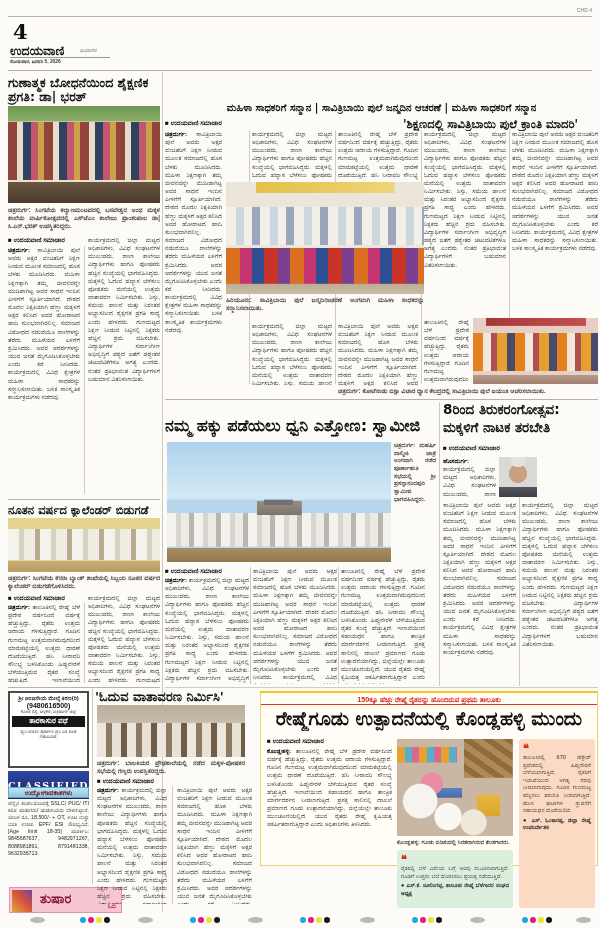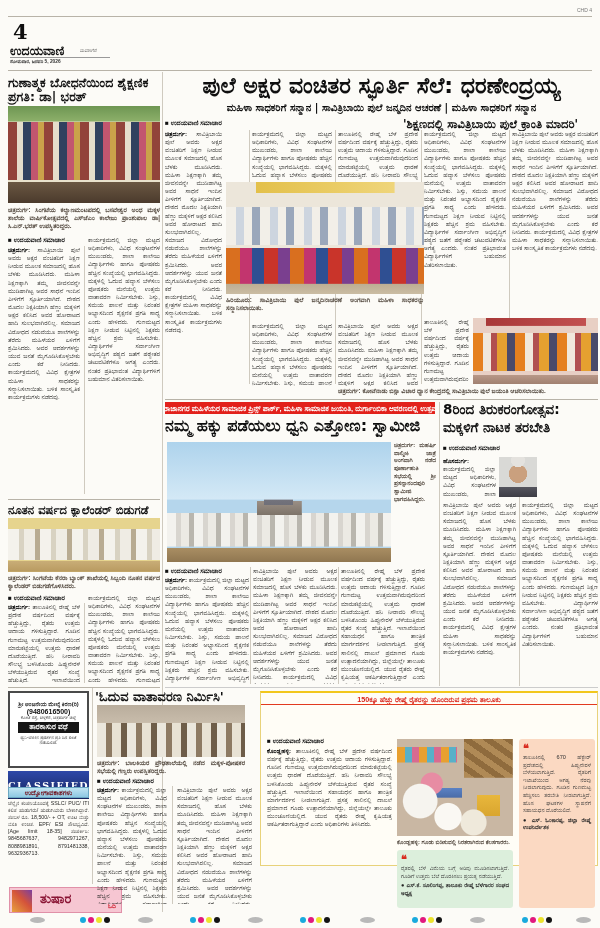--- a/index.html
+++ b/index.html
@@ -21,21 +21,21 @@
 .ph-statue{background-color:#b5d6ec;background-image:linear-gradient(#aed3ec,#d4e9f6),radial-gradient(ellipse at 6% 34%,#3c5e33 0 60%,rgba(0,0,0,0) 61%),radial-gradient(ellipse at 96% 30%,#46683a 0 55%,rgba(0,0,0,0) 56%),linear-gradient(#8d8d96,#6f6f78),linear-gradient(#9a8f85,#7c7268),repeating-linear-gradient(90deg,#f3f2ee 0 9px,#d8d5cf 9px 14px,#eceae4 14px 22px,#b9b6ae 22px 27px),linear-gradient(#a98e63,#8f7650);background-size:100% 48%,26% 42%,24% 38%,13% 36%,20% 12%,100% 28%,100% 12%;background-position:0 0,0 10%,100% 8%,50% 26%,50% 56%,0 82%,0 100%}
 .ph-portrait{background-color:#d9d9d6;background-image:radial-gradient(circle at 50% 20%,#e4e2de 0 30%,rgba(0,0,0,0) 31%),radial-gradient(circle at 50% 42%,#caa07e 0 30%,rgba(0,0,0,0) 31%),linear-gradient(#55555e,#3c3c44);background-size:100% 40%,100% 100%,100% 26%;background-position:0 0,0 0,0 100%}
 .ph-calendar{background-color:#e6d48e;background-image:repeating-linear-gradient(90deg,#f4f2ec 0 11px,#d8d2c2 11px 16px,#efece4 16px 27px,#b8ab92 27px 32px),linear-gradient(#c9ad77,#b89a60);background-size:100% 58%,100% 20%;background-position:0 48%,0 100%}
 .ph-read{background-color:#cfc3b2;background-image:linear-gradient(#b9ad9c,#c8bcab),repeating-linear-gradient(90deg,#ebe7dd 0 9px,#8d7a63 9px 15px,#e8e2d4 15px 24px,#6e5d49 24px 30px);background-size:100% 34%,100% 66%;background-position:0 0,0 100%}
 .ph-silk{background-color:#c9b7a3;background-image:radial-gradient(circle at 20% 64%,#f6f4ef 0 15%,rgba(0,0,0,0) 16%),radial-gradient(circle at 44% 80%,#faf8f3 0 13%,rgba(0,0,0,0) 14%),radial-gradient(circle at 30% 46%,#e78ca3 0 11%,rgba(0,0,0,0) 12%),radial-gradient(circle at 66% 86%,#efe9db 0 11%,rgba(0,0,0,0) 12%),linear-gradient(#e8b73c,#d9a52f),repeating-linear-gradient(35deg,#b08a56 0 6px,#8f6b3d 6px 12px),linear-gradient(#5b82c4,#4a6ca8),repeating-linear-gradient(90deg,#e8a030 0 8px,#58b0c8 8px 15px,#d86a90 15px 22px);background-size:100% 100%,100% 100%,100% 100%,100% 100%,20% 22%,42% 40%,28% 10%,52% 16%;background-position:0 0,0 0,0 0,0 0,86% 74%,100% 0,40% 56%,0 10%}
 .ph-cover{background-image:linear-gradient(45deg,#e8a23c,#d4533a 55%,#7a3fa0)}
 .kick{position:absolute;background:#e2211b;color:#fff;font-weight:bold;font-size:7.4px;display:flex;align-items:center;justify-content:center;white-space:nowrap;overflow:hidden}
 .qbox{position:absolute;border-radius:3px;padding:4px 4px 3px;font-size:5.6px;line-height:1.36;color:#333;text-align:justify;overflow:hidden}
 .qmark{color:#d92b1f;font-size:11px;font-weight:bold;line-height:1;display:block}
 .qattr{display:block;margin-top:2px;font-weight:bold;color:#222}
-.adbox{position:absolute;border:2px solid #4a4a4a;background:#fff;text-align:center;overflow:hidden;padding:8px}
+.adbox{position:absolute;border:2px solid #4a4a4a;background:#fff;text-align:center;overflow:hidden;padding:2px}
 .adbar{background:#161616;color:#fff;font-weight:bold;font-size:7.4px;line-height:1.45;margin:2px 0}
 .clsbanner{position:absolute;background:linear-gradient(#2e48a8,#16255e);color:#fff;font-family:"DejaVu Serif",serif;font-weight:bold;font-size:9.5px;letter-spacing:1.5px;display:flex;align-items:center;justify-content:center}
 .jobshdr{position:absolute;background:linear-gradient(#bfe4f2,#8ec8e2);border:1px solid #6aa8c2;color:#70101c;font-weight:bold;font-size:6.8px;display:flex;align-items:center;justify-content:center;white-space:nowrap;overflow:hidden}
 .tushara{position:absolute;background:#f6c6d2;border:1px solid #e090a8;overflow:hidden}
 .reg-e{position:absolute;width:15px;height:6px;background:#b9b9b9;border-radius:50%}
 .reg-d{position:absolute;display:flex;gap:2px}
 .reg-d i{width:6px;height:6px;border-radius:50%;display:block}
 .dc{background:#19aadd}.dm{background:#e2197e}.dy{background:#ede32c}.dk{background:#141414}
 .cen{text-align:center}
 </style>
@@ -84,21 +84,20 @@
   <div class="clsbanner" style="left:8px;top:771px;width:81px;height:28px">CLASSIFIED</div>
   <div class="jobshdr" style="left:8px;top:787px;width:81px;height:11px">ಉದ್ಯೋಗಾವಕಾಶಗಳು</div>
   <div class="txt" style="left:8px;top:800px;width:81px;height:85px;font-size:5.3px">ಚೆನ್ನೈನ ಕಂಪನಿಯೊಂದಕ್ಕೆ SSLC/ PUC/ ITI ಕಲಿತ ಹುಡುಗರು/ ಹುಡುಗಿಯರು ಬೇಕಾಗಿದ್ದಾರೆ. ಸಂಬಳ ರೂ. 18,500/- + OT, ಊಟ ಮತ್ತು ವಸತಿ ಉಚಿತ. EPF/ ESI ಸೌಲಭ್ಯವಿದೆ. [Age limit 18-35] ಸಂಪರ್ಕಿಸಿ: 9845687637, 9482971267, 8088981891, 8791481338, 9632936713.</div>
   <div class="tushara" style="left:9px;top:887px;width:113px;height:26px">
     <div class="ph ph-cover" style="left:2px;top:2px;width:20px;height:22px"></div>
     <div class="abs hl" style="left:30px;top:3px;font-size:13px;color:#8a1535">ತುಷಾರ</div>
     <div class="abs" style="right:5px;bottom:2px;font-size:6px;font-weight:bold;color:#d02030">ಓದಿ</div>
   </div>
   <div class="vl" style="left:92px;top:688px;height:196px"></div>
 
-  <div class="abs hl cen" style="left:165px;top:73px;width:433px;height:28px;font-size:22px;white-space:nowrap;overflow:hidden">ಪುಲೆ ಅಕ್ಷರ ವಂಚಿತರ ಸ್ಫೂರ್ತಿ ಸೆಲೆ: ಧರಣೇಂದ್ರಯ್ಯ</div>
   <div class="abs hl cen" style="left:165px;top:102px;width:433px;height:13px;font-size:10px;white-space:nowrap;overflow:hidden">ಮಹಿಳಾ ಸಾಧಕರಿಗೆ ಸನ್ಮಾನ | ಸಾವಿತ್ರಿಬಾಯಿ ಪುಲೆ ಜನ್ಮದಿನ ಆಚರಣೆ | ಮಹಿಳಾ ಸಾಧಕರಿಗೆ ಸನ್ಮಾನ</div>
   <div class="abs hl cen" style="left:383px;top:117px;width:215px;height:14px;font-size:11.5px;white-space:nowrap;overflow:hidden">'ಶಿಕ್ಷಣದಲ್ಲಿ ಸಾವಿತ್ರಿಬಾಯಿ ಪುಲೆ ಕ್ರಾಂತಿ ಮಾದರಿ'</div>
   <div class="by" style="left:165px;top:119px">■ ಉದಯವಾಣಿ ಸಮಾಚಾರ</div>
 
   <div class="vl" style="left:249px;top:130px;height:254px"></div>
   <div class="vl" style="left:335px;top:130px;height:254px"></div>
   <div class="vl" style="left:421px;top:130px;height:254px"></div>
   <div class="vl" style="left:509px;top:130px;height:254px"></div>
 
   <div class="txt" style="left:165px;top:130px;width:57px;height:258px"><b>ಚಿತ್ರದುರ್ಗ:</b> <span>ಸಾವಿತ್ರಿಬಾಯಿ ಪುಲೆ ಅವರು ಅಕ್ಷರ ವಂಚಿತರಿಗೆ ಶಿಕ್ಷಣ ನೀಡುವ ಮೂಲಕ ಸಮಾಜದಲ್ಲಿ ಹೊಸ ಬೆಳಕು ಮೂಡಿಸಿದರು. ಮಹಿಳಾ ಶಿಕ್ಷಣಕ್ಕಾಗಿ ತಮ್ಮ ಜೀವನವನ್ನೇ ಮುಡಿಪಾಗಿಟ್ಟ ಅವರ ಸಾಧನೆ ಇಂದಿನ ಪೀಳಿಗೆಗೆ ಸ್ಫೂರ್ತಿಯಾಗಿದೆ. ದೇಶದ ಮೊದಲ ಶಿಕ್ಷಕಿಯಾಗಿ ಹೆಣ್ಣು ಮಕ್ಕಳಿಗೆ ಅಕ್ಷರ ಕಲಿಸಿದ ಅವರ ಹೋರಾಟದ ಹಾದಿ ಸುಲಭವಾಗಿರಲಿಲ್ಲ. ಸಮಾಜದ ವಿರೋಧದ ನಡುವೆಯೂ ಶಾಲೆಗಳನ್ನು ತೆರೆದು ಮಹಿಳೆಯರ ಏಳಿಗೆಗೆ ಶ್ರಮಿಸಿದರು. ಅವರ ಆದರ್ಶಗಳನ್ನು ಯುವ ಜನತೆ ಮೈಗೂಡಿಸಿಕೊಳ್ಳಬೇಕು ಎಂದು ಕರೆ ನೀಡಿದರು. ಕಾರ್ಯಕ್ರಮದಲ್ಲಿ ವಿವಿಧ ಕ್ಷೇತ್ರಗಳ ಮಹಿಳಾ ಸಾಧಕರನ್ನು ಸನ್ಮಾನಿಸಲಾಯಿತು. ಬಳಿಕ ಸಾಂಸ್ಕೃತಿಕ ಕಾರ್ಯಕ್ರಮಗಳು ನಡೆದವು.</span></div>
@@ -108,21 +107,20 @@
   <div class="cap" style="left:226px;top:296px;width:198px;height:22px"><b></b><span>ಹಿರಿಯೂರು: ಸಾವಿತ್ರಿಬಾಯಿ ಪುಲೆ ಜನ್ಮದಿನಾಚರಣೆ ಅಂಗವಾಗಿ ಮಹಿಳಾ ಸಾಧಕರನ್ನು ಸನ್ಮಾನಿಸಲಾಯಿತು.</span></div>
   <div class="txt" style="left:252px;top:322px;width:80px;height:64px">ಕಾರ್ಯಕ್ರಮದಲ್ಲಿ ಜಿಲ್ಲಾ ಮಟ್ಟದ ಅಧಿಕಾರಿಗಳು, ವಿವಿಧ ಸಂಘಟನೆಗಳ ಮುಖಂಡರು, ಶಾಲಾ ಕಾಲೇಜು ವಿದ್ಯಾರ್ಥಿಗಳು ಹಾಗೂ ಪೋಷಕರು ಹೆಚ್ಚಿನ ಸಂಖ್ಯೆಯಲ್ಲಿ ಭಾಗವಹಿಸಿದ್ದರು. ಮಕ್ಕಳಲ್ಲಿ ಓದುವ ಹವ್ಯಾಸ ಬೆಳೆಸಲು ಪೋಷಕರು ಮನೆಯಲ್ಲಿ ಉತ್ತಮ ವಾತಾವರಣ ನಿರ್ಮಿಸಬೇಕು. ಶಿಸ್ತು, ಸಮಯ ಪಾಲನೆ ಮತ್ತು ನಿರಂತರ ಅಭ್ಯಾಸದಿಂದ ಶೈಕ್ಷಣಿಕ ಪ್ರಗತಿ ಸಾಧ್ಯ ಎಂದು ಹೇಳಿದರು. ಗುಣಮಟ್ಟದ ಶಿಕ್ಷಣ ನೀಡುವ ನಿಟ್ಟಿನಲ್ಲಿ ಶಿಕ್ಷಕರು ಹೆಚ್ಚಿನ ಶ್ರಮ ವಹಿಸಬೇಕು. ವಿದ್ಯಾರ್ಥಿಗಳ ಸರ್ವಾಂಗೀಣ ಅಭಿವೃದ್ಧಿಗೆ ಪಠ್ಯದ ಜತೆಗೆ ಪಠ್ಯೇತರ ಚಟುವಟಿಕೆಗಳೂ ಅಗತ್ಯ ಎಂದರು. ನಂತರ ಪ್ರತಿಭಾವಂತ ವಿದ್ಯಾರ್ಥಿಗಳಿಗೆ ಬಹುಮಾನ ವಿತರಿಸಲಾಯಿತು.</div>
   <div class="txt" style="left:338px;top:322px;width:80px;height:64px">ಸಾವಿತ್ರಿಬಾಯಿ ಪುಲೆ ಅವರು ಅಕ್ಷರ ವಂಚಿತರಿಗೆ ಶಿಕ್ಷಣ ನೀಡುವ ಮೂಲಕ ಸಮಾಜದಲ್ಲಿ ಹೊಸ ಬೆಳಕು ಮೂಡಿಸಿದರು. ಮಹಿಳಾ ಶಿಕ್ಷಣಕ್ಕಾಗಿ ತಮ್ಮ ಜೀವನವನ್ನೇ ಮುಡಿಪಾಗಿಟ್ಟ ಅವರ ಸಾಧನೆ ಇಂದಿನ ಪೀಳಿಗೆಗೆ ಸ್ಫೂರ್ತಿಯಾಗಿದೆ. ದೇಶದ ಮೊದಲ ಶಿಕ್ಷಕಿಯಾಗಿ ಹೆಣ್ಣು ಮಕ್ಕಳಿಗೆ ಅಕ್ಷರ ಕಲಿಸಿದ ಅವರ ಹೋರಾಟದ ಹಾದಿ ಸುಲಭವಾಗಿರಲಿಲ್ಲ. ಸಮಾಜದ ವಿರೋಧದ ನಡುವೆಯೂ ಶಾಲೆಗಳನ್ನು ತೆರೆದು ಮಹಿಳೆಯರ ಏಳಿಗೆಗೆ ಶ್ರಮಿಸಿದರು. ಅವರ ಆದರ್ಶಗಳನ್ನು ಯುವ ಜನತೆ ಮೈಗೂಡಿಸಿಕೊಳ್ಳಬೇಕು ಎಂದು ಕರೆ ನೀಡಿದರು. ಕಾರ್ಯಕ್ರಮದಲ್ಲಿ ವಿವಿಧ ಕ್ಷೇತ್ರಗಳ ಮಹಿಳಾ ಸಾಧಕರನ್ನು ಸನ್ಮಾನಿಸಲಾಯಿತು. ಬಳಿಕ ಸಾಂಸ್ಕೃತಿಕ ಕಾರ್ಯಕ್ರಮಗಳು ನಡೆದವು.</div>
   <div class="txt" style="left:424px;top:130px;width:82px;height:184px">ಕಾರ್ಯಕ್ರಮದಲ್ಲಿ ಜಿಲ್ಲಾ ಮಟ್ಟದ ಅಧಿಕಾರಿಗಳು, ವಿವಿಧ ಸಂಘಟನೆಗಳ ಮುಖಂಡರು, ಶಾಲಾ ಕಾಲೇಜು ವಿದ್ಯಾರ್ಥಿಗಳು ಹಾಗೂ ಪೋಷಕರು ಹೆಚ್ಚಿನ ಸಂಖ್ಯೆಯಲ್ಲಿ ಭಾಗವಹಿಸಿದ್ದರು. ಮಕ್ಕಳಲ್ಲಿ ಓದುವ ಹವ್ಯಾಸ ಬೆಳೆಸಲು ಪೋಷಕರು ಮನೆಯಲ್ಲಿ ಉತ್ತಮ ವಾತಾವರಣ ನಿರ್ಮಿಸಬೇಕು. ಶಿಸ್ತು, ಸಮಯ ಪಾಲನೆ ಮತ್ತು ನಿರಂತರ ಅಭ್ಯಾಸದಿಂದ ಶೈಕ್ಷಣಿಕ ಪ್ರಗತಿ ಸಾಧ್ಯ ಎಂದು ಹೇಳಿದರು. ಗುಣಮಟ್ಟದ ಶಿಕ್ಷಣ ನೀಡುವ ನಿಟ್ಟಿನಲ್ಲಿ ಶಿಕ್ಷಕರು ಹೆಚ್ಚಿನ ಶ್ರಮ ವಹಿಸಬೇಕು. ವಿದ್ಯಾರ್ಥಿಗಳ ಸರ್ವಾಂಗೀಣ ಅಭಿವೃದ್ಧಿಗೆ ಪಠ್ಯದ ಜತೆಗೆ ಪಠ್ಯೇತರ ಚಟುವಟಿಕೆಗಳೂ ಅಗತ್ಯ ಎಂದರು. ನಂತರ ಪ್ರತಿಭಾವಂತ ವಿದ್ಯಾರ್ಥಿಗಳಿಗೆ ಬಹುಮಾನ ವಿತರಿಸಲಾಯಿತು.</div>
   <div class="txt" style="left:512px;top:130px;width:86px;height:184px">ಸಾವಿತ್ರಿಬಾಯಿ ಪುಲೆ ಅವರು ಅಕ್ಷರ ವಂಚಿತರಿಗೆ ಶಿಕ್ಷಣ ನೀಡುವ ಮೂಲಕ ಸಮಾಜದಲ್ಲಿ ಹೊಸ ಬೆಳಕು ಮೂಡಿಸಿದರು. ಮಹಿಳಾ ಶಿಕ್ಷಣಕ್ಕಾಗಿ ತಮ್ಮ ಜೀವನವನ್ನೇ ಮುಡಿಪಾಗಿಟ್ಟ ಅವರ ಸಾಧನೆ ಇಂದಿನ ಪೀಳಿಗೆಗೆ ಸ್ಫೂರ್ತಿಯಾಗಿದೆ. ದೇಶದ ಮೊದಲ ಶಿಕ್ಷಕಿಯಾಗಿ ಹೆಣ್ಣು ಮಕ್ಕಳಿಗೆ ಅಕ್ಷರ ಕಲಿಸಿದ ಅವರ ಹೋರಾಟದ ಹಾದಿ ಸುಲಭವಾಗಿರಲಿಲ್ಲ. ಸಮಾಜದ ವಿರೋಧದ ನಡುವೆಯೂ ಶಾಲೆಗಳನ್ನು ತೆರೆದು ಮಹಿಳೆಯರ ಏಳಿಗೆಗೆ ಶ್ರಮಿಸಿದರು. ಅವರ ಆದರ್ಶಗಳನ್ನು ಯುವ ಜನತೆ ಮೈಗೂಡಿಸಿಕೊಳ್ಳಬೇಕು ಎಂದು ಕರೆ ನೀಡಿದರು. ಕಾರ್ಯಕ್ರಮದಲ್ಲಿ ವಿವಿಧ ಕ್ಷೇತ್ರಗಳ ಮಹಿಳಾ ಸಾಧಕರನ್ನು ಸನ್ಮಾನಿಸಲಾಯಿತು. ಬಳಿಕ ಸಾಂಸ್ಕೃತಿಕ ಕಾರ್ಯಕ್ರಮಗಳು ನಡೆದವು.</div>
   <div class="txt" style="left:424px;top:318px;width:45px;height:66px">ತಾಲೂಕಿನಲ್ಲಿ ರೇಷ್ಮೆ ಬೆಳೆ ಪ್ರದೇಶ ವರ್ಷದಿಂದ ವರ್ಷಕ್ಕೆ ಹೆಚ್ಚುತ್ತಿದ್ದು, ರೈತರು ಉತ್ತಮ ಆದಾಯ ಗಳಿಸುತ್ತಿದ್ದಾರೆ. ಗೂಡಿನ ಗುಣಮಟ್ಟ ಉತ್ತಮವಾಗಿರುವುದರಿಂದ ಮಾರುಕಟ್ಟೆಯಲ್ಲಿ ಉತ್ತಮ ಧಾರಣೆ ದೊರೆಯುತ್ತಿದೆ. ಹನಿ ನೀರಾವರಿ ಸೌಲಭ್ಯ ಬಳಸಿಕೊಂಡು ಹಿಪ್ಪುನೇರಳೆ ಬೆಳೆಯುತ್ತಿರುವ ರೈತರ ಸಂಖ್ಯೆ ಹೆಚ್ಚುತ್ತಿದೆ. ಇಲಾಖೆಯಿಂದ ಸಹಾಯಧನ ಹಾಗೂ ತಾಂತ್ರಿಕ ಮಾರ್ಗದರ್ಶನ ನೀಡಲಾಗುತ್ತಿದೆ. ಪ್ರಸಕ್ತ ಸಾಲಿನಲ್ಲಿ ದಾಖಲೆ ಪ್ರಮಾಣದ ಗೂಡು ಉತ್ಪಾದನೆಯಾಗಿದ್ದು, ಜಿಲ್ಲೆಯಲ್ಲೇ ತಾಲೂಕು ಮುಂಚೂಣಿಯಲ್ಲಿದೆ. ಯುವ ರೈತರು ರೇಷ್ಮೆ ಕೃಷಿಯತ್ತ ಆಕರ್ಷಿತರಾಗುತ್ತಿದ್ದಾರೆ ಎಂದು ಅಧಿಕಾರಿಗಳು ತಿಳಿಸಿದರು.</div>
   <div class="ph ph-group3" style="left:473px;top:318px;width:125px;height:66px"></div>
   <div class="cap" style="left:338px;top:387px;width:260px;height:9px;white-space:nowrap">ಚಿತ್ರದುರ್ಗ: ಕೋಟೆನಾಡು ಬಿಸ್ಸಾ ವಿಚಾರ ಧ್ಯಾನ ಕೇಂದ್ರದಲ್ಲಿ ಸಾವಿತ್ರಿಬಾಯಿ ಪುಲೆ ಜಯಂತಿ ಆಚರಿಸಲಾಯಿತು.</div>
   <div class="hz" style="left:165px;top:399px;width:433px"></div>
 
-  <div class="kick" style="left:165px;top:402px;width:270px;height:12px">ರಾಜಾನಗರ ಮಹಿಳೆಯರ ಸಾಮಾಜಿಕ ಪ್ರಿನ್ಸ್ ಪಾರ್ಕ್, ಮಹಿಳಾ ಸಾಮಾಜಿಕ ಜಯಂತಿ, ದುರ್ಗಾಂಬಿಕಾ ಆವರಣದಲ್ಲಿ ಉತ್ಸವ</div>
   <div class="abs hl" style="left:165px;top:416px;width:270px;height:22px;font-size:16px;white-space:nowrap;overflow:hidden">ನಮ್ಮ ಹಕ್ಕು ಪಡೆಯಲು ಧ್ವನಿ ಎತ್ತೋಣ: ಸ್ವಾಮೀಜಿ</div>
   <div class="ph ph-statue" style="left:167px;top:442px;width:224px;height:120px"></div>
   <div class="cap" style="left:394px;top:442px;width:42px;height:120px;font-size:5.9px">ಚಿತ್ರದುರ್ಗ: ಮಹರ್ಷಿ ವಾಲ್ಮೀಕಿ ಜಾತ್ರೆ ಅಂಗವಾಗಿ ನಡೆದ ಪೂರ್ಣಾಹುತಿ ಸಭೆಯಲ್ಲಿ ಶ್ರೀ ಪ್ರಸನ್ನಾನಂದಪುರಿ ಸ್ವಾಮೀಜಿ ಭಾಗವಹಿಸಿದ್ದರು.</div>
   <div class="by" style="left:165px;top:567px">■ ಉದಯವಾಣಿ ಸಮಾಚಾರ</div>
   <div class="vl" style="left:250px;top:567px;height:117px"></div>
   <div class="vl" style="left:338px;top:567px;height:117px"></div>
   <div class="txt" style="left:165px;top:576px;width:84px;height:108px"><b>ಚಿತ್ರದುರ್ಗ:</b> <span>ಕಾರ್ಯಕ್ರಮದಲ್ಲಿ ಜಿಲ್ಲಾ ಮಟ್ಟದ ಅಧಿಕಾರಿಗಳು, ವಿವಿಧ ಸಂಘಟನೆಗಳ ಮುಖಂಡರು, ಶಾಲಾ ಕಾಲೇಜು ವಿದ್ಯಾರ್ಥಿಗಳು ಹಾಗೂ ಪೋಷಕರು ಹೆಚ್ಚಿನ ಸಂಖ್ಯೆಯಲ್ಲಿ ಭಾಗವಹಿಸಿದ್ದರು. ಮಕ್ಕಳಲ್ಲಿ ಓದುವ ಹವ್ಯಾಸ ಬೆಳೆಸಲು ಪೋಷಕರು ಮನೆಯಲ್ಲಿ ಉತ್ತಮ ವಾತಾವರಣ ನಿರ್ಮಿಸಬೇಕು. ಶಿಸ್ತು, ಸಮಯ ಪಾಲನೆ ಮತ್ತು ನಿರಂತರ ಅಭ್ಯಾಸದಿಂದ ಶೈಕ್ಷಣಿಕ ಪ್ರಗತಿ ಸಾಧ್ಯ ಎಂದು ಹೇಳಿದರು. ಗುಣಮಟ್ಟದ ಶಿಕ್ಷಣ ನೀಡುವ ನಿಟ್ಟಿನಲ್ಲಿ ಶಿಕ್ಷಕರು ಹೆಚ್ಚಿನ ಶ್ರಮ ವಹಿಸಬೇಕು. ವಿದ್ಯಾರ್ಥಿಗಳ ಸರ್ವಾಂಗೀಣ ಅಭಿವೃದ್ಧಿಗೆ ಪಠ್ಯದ ಜತೆಗೆ ಪಠ್ಯೇತರ ಚಟುವಟಿಕೆಗಳೂ ಅಗತ್ಯ ಎಂದರು. ನಂತರ ಪ್ರತಿಭಾವಂತ ವಿದ್ಯಾರ್ಥಿಗಳಿಗೆ ಬಹುಮಾನ ವಿತರಿಸಲಾಯಿತು.</span></div>
   <div class="txt" style="left:253px;top:567px;width:84px;height:117px">ಸಾವಿತ್ರಿಬಾಯಿ ಪುಲೆ ಅವರು ಅಕ್ಷರ ವಂಚಿತರಿಗೆ ಶಿಕ್ಷಣ ನೀಡುವ ಮೂಲಕ ಸಮಾಜದಲ್ಲಿ ಹೊಸ ಬೆಳಕು ಮೂಡಿಸಿದರು. ಮಹಿಳಾ ಶಿಕ್ಷಣಕ್ಕಾಗಿ ತಮ್ಮ ಜೀವನವನ್ನೇ ಮುಡಿಪಾಗಿಟ್ಟ ಅವರ ಸಾಧನೆ ಇಂದಿನ ಪೀಳಿಗೆಗೆ ಸ್ಫೂರ್ತಿಯಾಗಿದೆ. ದೇಶದ ಮೊದಲ ಶಿಕ್ಷಕಿಯಾಗಿ ಹೆಣ್ಣು ಮಕ್ಕಳಿಗೆ ಅಕ್ಷರ ಕಲಿಸಿದ ಅವರ ಹೋರಾಟದ ಹಾದಿ ಸುಲಭವಾಗಿರಲಿಲ್ಲ. ಸಮಾಜದ ವಿರೋಧದ ನಡುವೆಯೂ ಶಾಲೆಗಳನ್ನು ತೆರೆದು ಮಹಿಳೆಯರ ಏಳಿಗೆಗೆ ಶ್ರಮಿಸಿದರು. ಅವರ ಆದರ್ಶಗಳನ್ನು ಯುವ ಜನತೆ ಮೈಗೂಡಿಸಿಕೊಳ್ಳಬೇಕು ಎಂದು ಕರೆ ನೀಡಿದರು. ಕಾರ್ಯಕ್ರಮದಲ್ಲಿ ವಿವಿಧ ಕ್ಷೇತ್ರಗಳ ಮಹಿಳಾ ಸಾಧಕರನ್ನು ಸನ್ಮಾನಿಸಲಾಯಿತು. ಬಳಿಕ ಸಾಂಸ್ಕೃತಿಕ ಕಾರ್ಯಕ್ರಮಗಳು ನಡೆದವು.</div>
   <div class="txt" style="left:341px;top:567px;width:84px;height:117px">ತಾಲೂಕಿನಲ್ಲಿ ರೇಷ್ಮೆ ಬೆಳೆ ಪ್ರದೇಶ ವರ್ಷದಿಂದ ವರ್ಷಕ್ಕೆ ಹೆಚ್ಚುತ್ತಿದ್ದು, ರೈತರು ಉತ್ತಮ ಆದಾಯ ಗಳಿಸುತ್ತಿದ್ದಾರೆ. ಗೂಡಿನ ಗುಣಮಟ್ಟ ಉತ್ತಮವಾಗಿರುವುದರಿಂದ ಮಾರುಕಟ್ಟೆಯಲ್ಲಿ ಉತ್ತಮ ಧಾರಣೆ ದೊರೆಯುತ್ತಿದೆ. ಹನಿ ನೀರಾವರಿ ಸೌಲಭ್ಯ ಬಳಸಿಕೊಂಡು ಹಿಪ್ಪುನೇರಳೆ ಬೆಳೆಯುತ್ತಿರುವ ರೈತರ ಸಂಖ್ಯೆ ಹೆಚ್ಚುತ್ತಿದೆ. ಇಲಾಖೆಯಿಂದ ಸಹಾಯಧನ ಹಾಗೂ ತಾಂತ್ರಿಕ ಮಾರ್ಗದರ್ಶನ ನೀಡಲಾಗುತ್ತಿದೆ. ಪ್ರಸಕ್ತ ಸಾಲಿನಲ್ಲಿ ದಾಖಲೆ ಪ್ರಮಾಣದ ಗೂಡು ಉತ್ಪಾದನೆಯಾಗಿದ್ದು, ಜಿಲ್ಲೆಯಲ್ಲೇ ತಾಲೂಕು ಮುಂಚೂಣಿಯಲ್ಲಿದೆ. ಯುವ ರೈತರು ರೇಷ್ಮೆ ಕೃಷಿಯತ್ತ ಆಕರ್ಷಿತರಾಗುತ್ತಿದ್ದಾರೆ ಎಂದು ಅಧಿಕಾರಿಗಳು ತಿಳಿಸಿದರು.</div>
   <div class="vl" style="left:439px;top:402px;height:284px"></div>
@@ -140,20 +138,21 @@
   <div class="abs hl" style="left:95px;top:689px;width:160px;font-size:13px;white-space:nowrap;overflow:hidden">'ಓದುವ ವಾತಾವರಣ ನಿರ್ಮಿಸಿ'</div>
   <div class="ph ph-read" style="left:97px;top:705px;width:148px;height:52px"></div>
   <div class="cap" style="left:97px;top:759px;width:148px;height:16px">ಚಿತ್ರದುರ್ಗ: ಬಾಲಕಿಯರ ಪ್ರೌಢಶಾಲೆಯಲ್ಲಿ ನಡೆದ ಮಕ್ಕಳ-ಪೋಷಕರ ಸಭೆಯಲ್ಲಿ ಗಣ್ಯರು ಉಪಸ್ಥಿತರಿದ್ದರು.</div>
   <div class="by" style="left:97px;top:777px">■ ಉದಯವಾಣಿ ಸಮಾಚಾರ</div>
   <div class="vl" style="left:172px;top:786px;height:118px"></div>
   <div class="txt" style="left:97px;top:786px;width:70px;height:118px"><b>ಚಿತ್ರದುರ್ಗ:</b> <span>ಕಾರ್ಯಕ್ರಮದಲ್ಲಿ ಜಿಲ್ಲಾ ಮಟ್ಟದ ಅಧಿಕಾರಿಗಳು, ವಿವಿಧ ಸಂಘಟನೆಗಳ ಮುಖಂಡರು, ಶಾಲಾ ಕಾಲೇಜು ವಿದ್ಯಾರ್ಥಿಗಳು ಹಾಗೂ ಪೋಷಕರು ಹೆಚ್ಚಿನ ಸಂಖ್ಯೆಯಲ್ಲಿ ಭಾಗವಹಿಸಿದ್ದರು. ಮಕ್ಕಳಲ್ಲಿ ಓದುವ ಹವ್ಯಾಸ ಬೆಳೆಸಲು ಪೋಷಕರು ಮನೆಯಲ್ಲಿ ಉತ್ತಮ ವಾತಾವರಣ ನಿರ್ಮಿಸಬೇಕು. ಶಿಸ್ತು, ಸಮಯ ಪಾಲನೆ ಮತ್ತು ನಿರಂತರ ಅಭ್ಯಾಸದಿಂದ ಶೈಕ್ಷಣಿಕ ಪ್ರಗತಿ ಸಾಧ್ಯ ಎಂದು ಹೇಳಿದರು. ಗುಣಮಟ್ಟದ ಶಿಕ್ಷಣ ನೀಡುವ ನಿಟ್ಟಿನಲ್ಲಿ ಶಿಕ್ಷಕರು ಹೆಚ್ಚಿನ ಶ್ರಮ ವಹಿಸಬೇಕು. ವಿದ್ಯಾರ್ಥಿಗಳ ಸರ್ವಾಂಗೀಣ ಅಭಿವೃದ್ಧಿಗೆ ಪಠ್ಯದ ಜತೆಗೆ ಪಠ್ಯೇತರ ಚಟುವಟಿಕೆಗಳೂ ಅಗತ್ಯ ಎಂದರು. ನಂತರ ಪ್ರತಿಭಾವಂತ ವಿದ್ಯಾರ್ಥಿಗಳಿಗೆ ಬಹುಮಾನ ವಿತರಿಸಲಾಯಿತು.</span></div>
   <div class="txt" style="left:177px;top:786px;width:75px;height:118px">ಸಾವಿತ್ರಿಬಾಯಿ ಪುಲೆ ಅವರು ಅಕ್ಷರ ವಂಚಿತರಿಗೆ ಶಿಕ್ಷಣ ನೀಡುವ ಮೂಲಕ ಸಮಾಜದಲ್ಲಿ ಹೊಸ ಬೆಳಕು ಮೂಡಿಸಿದರು. ಮಹಿಳಾ ಶಿಕ್ಷಣಕ್ಕಾಗಿ ತಮ್ಮ ಜೀವನವನ್ನೇ ಮುಡಿಪಾಗಿಟ್ಟ ಅವರ ಸಾಧನೆ ಇಂದಿನ ಪೀಳಿಗೆಗೆ ಸ್ಫೂರ್ತಿಯಾಗಿದೆ. ದೇಶದ ಮೊದಲ ಶಿಕ್ಷಕಿಯಾಗಿ ಹೆಣ್ಣು ಮಕ್ಕಳಿಗೆ ಅಕ್ಷರ ಕಲಿಸಿದ ಅವರ ಹೋರಾಟದ ಹಾದಿ ಸುಲಭವಾಗಿರಲಿಲ್ಲ. ಸಮಾಜದ ವಿರೋಧದ ನಡುವೆಯೂ ಶಾಲೆಗಳನ್ನು ತೆರೆದು ಮಹಿಳೆಯರ ಏಳಿಗೆಗೆ ಶ್ರಮಿಸಿದರು. ಅವರ ಆದರ್ಶಗಳನ್ನು ಯುವ ಜನತೆ ಮೈಗೂಡಿಸಿಕೊಳ್ಳಬೇಕು ಎಂದು ಕರೆ ನೀಡಿದರು. ಕಾರ್ಯಕ್ರಮದಲ್ಲಿ ವಿವಿಧ ಕ್ಷೇತ್ರಗಳ ಮಹಿಳಾ ಸಾಧಕರನ್ನು ಸನ್ಮಾನಿಸಲಾಯಿತು. ಬಳಿಕ ಸಾಂಸ್ಕೃತಿಕ ಕಾರ್ಯಕ್ರಮಗಳು ನಡೆದವು.</div>
 
   <div class="abs" style="left:260px;top:691px;width:338px;height:175px;border:1px solid #e8d27a;border-top:2px solid #f2c71c;background:#fffdf6">
     <div class="cen" style="margin-top:2px;height:10px;font-size:7.2px;font-weight:bold;color:#d9251c;border-bottom:1px solid #e23a1f;white-space:nowrap;overflow:hidden">150ಕ್ಕೂ ಹೆಚ್ಚು ರೇಷ್ಮೆ ರೈತರನ್ನು ಹೊಂದಿರುವ ಪ್ರಥಮ ತಾಲೂಕು</div>
+    <div class="cen hl" style="margin-top:2px;height:24px;font-size:19px;white-space:nowrap;overflow:hidden">ರೇಷ್ಮೆಗೂಡು ಉತ್ಪಾದನೆಯಲ್ಲಿ ಕೊಂಡ್ಲಹಳ್ಳಿ ಮುಂದು</div>
     <div class="by" style="left:6px;top:44px">■ ಉದಯವಾಣಿ ಸಮಾಚಾರ</div>
     <div class="txt" style="left:6px;top:54px;width:125px;height:158px"><b>ಕೊಂಡ್ಲಹಳ್ಳಿ:</b> <span>ತಾಲೂಕಿನಲ್ಲಿ ರೇಷ್ಮೆ ಬೆಳೆ ಪ್ರದೇಶ ವರ್ಷದಿಂದ ವರ್ಷಕ್ಕೆ ಹೆಚ್ಚುತ್ತಿದ್ದು, ರೈತರು ಉತ್ತಮ ಆದಾಯ ಗಳಿಸುತ್ತಿದ್ದಾರೆ. ಗೂಡಿನ ಗುಣಮಟ್ಟ ಉತ್ತಮವಾಗಿರುವುದರಿಂದ ಮಾರುಕಟ್ಟೆಯಲ್ಲಿ ಉತ್ತಮ ಧಾರಣೆ ದೊರೆಯುತ್ತಿದೆ. ಹನಿ ನೀರಾವರಿ ಸೌಲಭ್ಯ ಬಳಸಿಕೊಂಡು ಹಿಪ್ಪುನೇರಳೆ ಬೆಳೆಯುತ್ತಿರುವ ರೈತರ ಸಂಖ್ಯೆ ಹೆಚ್ಚುತ್ತಿದೆ. ಇಲಾಖೆಯಿಂದ ಸಹಾಯಧನ ಹಾಗೂ ತಾಂತ್ರಿಕ ಮಾರ್ಗದರ್ಶನ ನೀಡಲಾಗುತ್ತಿದೆ. ಪ್ರಸಕ್ತ ಸಾಲಿನಲ್ಲಿ ದಾಖಲೆ ಪ್ರಮಾಣದ ಗೂಡು ಉತ್ಪಾದನೆಯಾಗಿದ್ದು, ಜಿಲ್ಲೆಯಲ್ಲೇ ತಾಲೂಕು ಮುಂಚೂಣಿಯಲ್ಲಿದೆ. ಯುವ ರೈತರು ರೇಷ್ಮೆ ಕೃಷಿಯತ್ತ ಆಕರ್ಷಿತರಾಗುತ್ತಿದ್ದಾರೆ ಎಂದು ಅಧಿಕಾರಿಗಳು ತಿಳಿಸಿದರು.</span></div>
     <div class="ph ph-silk" style="left:136px;top:46px;width:116px;height:97px"></div>
     <div class="cap" style="left:136px;top:146px;width:116px;height:9px;font-size:5.8px;white-space:nowrap">ಕೊಂಡ್ಲಹಳ್ಳಿ: ಗೂಡು ಬಿಡಿಸುವಲ್ಲಿ ನಿರತರಾಗಿರುವ ಕೆಲಸಗಾರರು.</div>
     <div class="qb qbox" style="left:136px;top:157px;width:116px;height:58px;background:#dcefdc">
       <span class="qmark">❝</span>
       <span>ರೈತರಲ್ಲಿ ಬೆಳೆ ವಿಮೆಯ ಬಗ್ಗೆ ಅರಿವು ಮೂಡಿಸಲಾಗುತ್ತಿದೆ. ಗೂಡಿಗೆ ಉತ್ತಮ ಬೆಲೆ ದೊರಕಿಸಲು ಪ್ರಯತ್ನ ನಡೆಯುತ್ತಿದೆ.</span>
       <span class="qattr">● ಎಸ್.ಕೆ. ಸೂಲಿಂಗಪ್ಪ, ತಾಲೂಕು ರೇಷ್ಮೆ ಬೆಳೆಗಾರರ ಸಂಘದ ಅಧ್ಯಕ್ಷ</span>
     </div>
     <div class="qb qbox" style="left:258px;top:46px;width:76px;height:169px;background:#fbd9c2">

